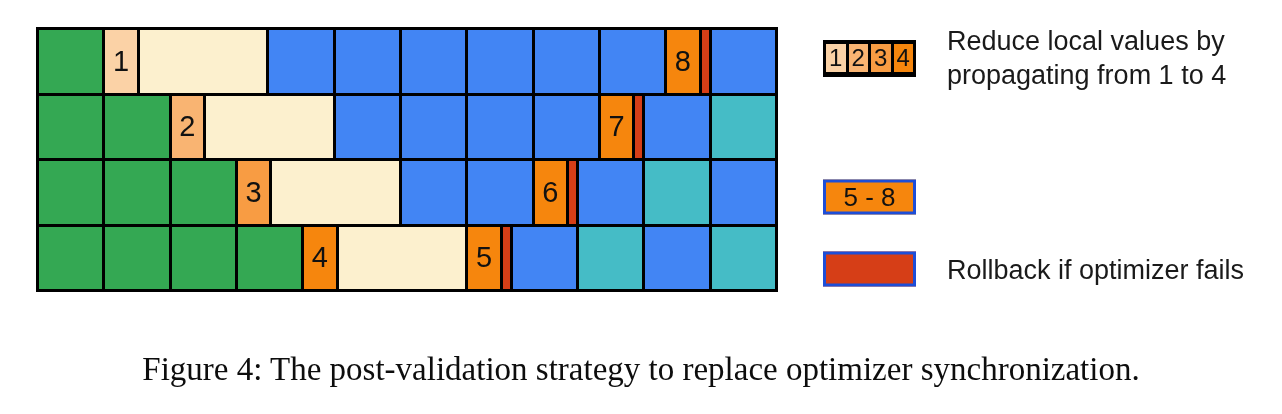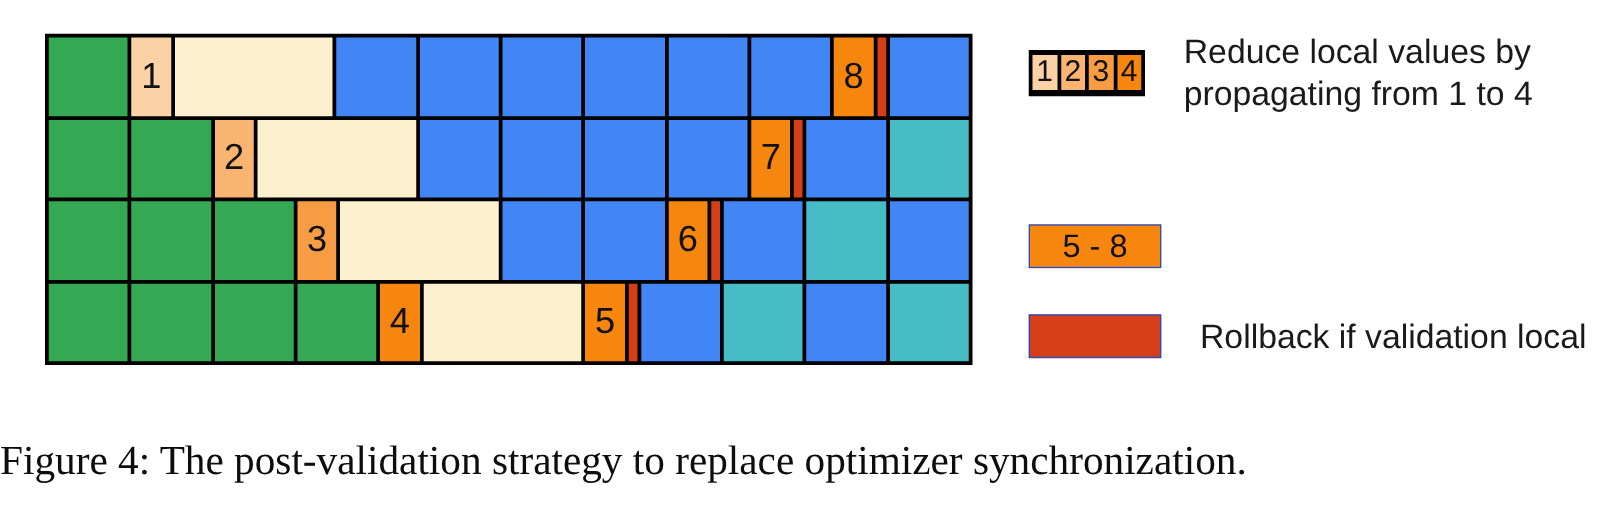--- a/index.html
+++ b/index.html
@@ -30,22 +30,22 @@
   .blk.rollback{flex:0 0 7px;}
 
   
   #legend{position:absolute;left:823px;top:27px;width:452px;height:265px;}
   .lrow{
     position:absolute;left:0;transform:translateY(-50%);
     display:flex;align-items:center;
   }
   .lswatch{
     box-sizing:border-box;
-    width:106px;height:35px;
-    border:1px solid #1d4ed8;
+    width:93px;height:35px;
+    border:3px solid #1d4ed8;
     flex:0 0 auto;
     display:flex;align-items:center;justify-content:center;
     font-family:"Liberation Sans", sans-serif;
     font-size:26px;color:#111;
   }
   .lswatch.cells{
     border:none;background:#000;
     padding:3px;gap:3px;width:93px;height:37px;
   }
   .lswatch.cells .cell{
@@ -55,21 +55,21 @@
   .ltext{
     margin-left:31px;
     font-family:Liberation Sans, sans-serif;
     font-size:27px;line-height:34px;color:#1a1a1a;
     white-space:pre-line;
   }
 
   
   #caption{
     position:absolute;left:0;top:351px;width:1282px;
-    text-align:left;
+    text-align:center;
     font-family:"Liberation Serif", serif;
     font-size:33px;color:#0d0d0d;
   }
 </style>
 </head>
 <body>
 
 <div id="canvas">
 
   <div id="pipeline">
@@ -144,20 +144,20 @@
 propagating from 1 to 4</div>
     </div>
 
 
     <div class="lrow" style="top:170px">
       <div class="lswatch" style="background: rgb(246, 134, 13);">5 - 8</div>
     </div>
 
     <div class="lrow" style="top:242px">
       <div class="lswatch" style="background: rgb(214, 62, 23);"></div>
-      <div class="ltext">Rollback if validation local</div>
+      <div class="ltext">Rollback if optimizer fails</div>
     </div>
 
   </div>
 
   <div id="caption">Figure 4: The post-validation strategy to replace optimizer synchronization.</div>
 
 </div>
 
 </body></html>

